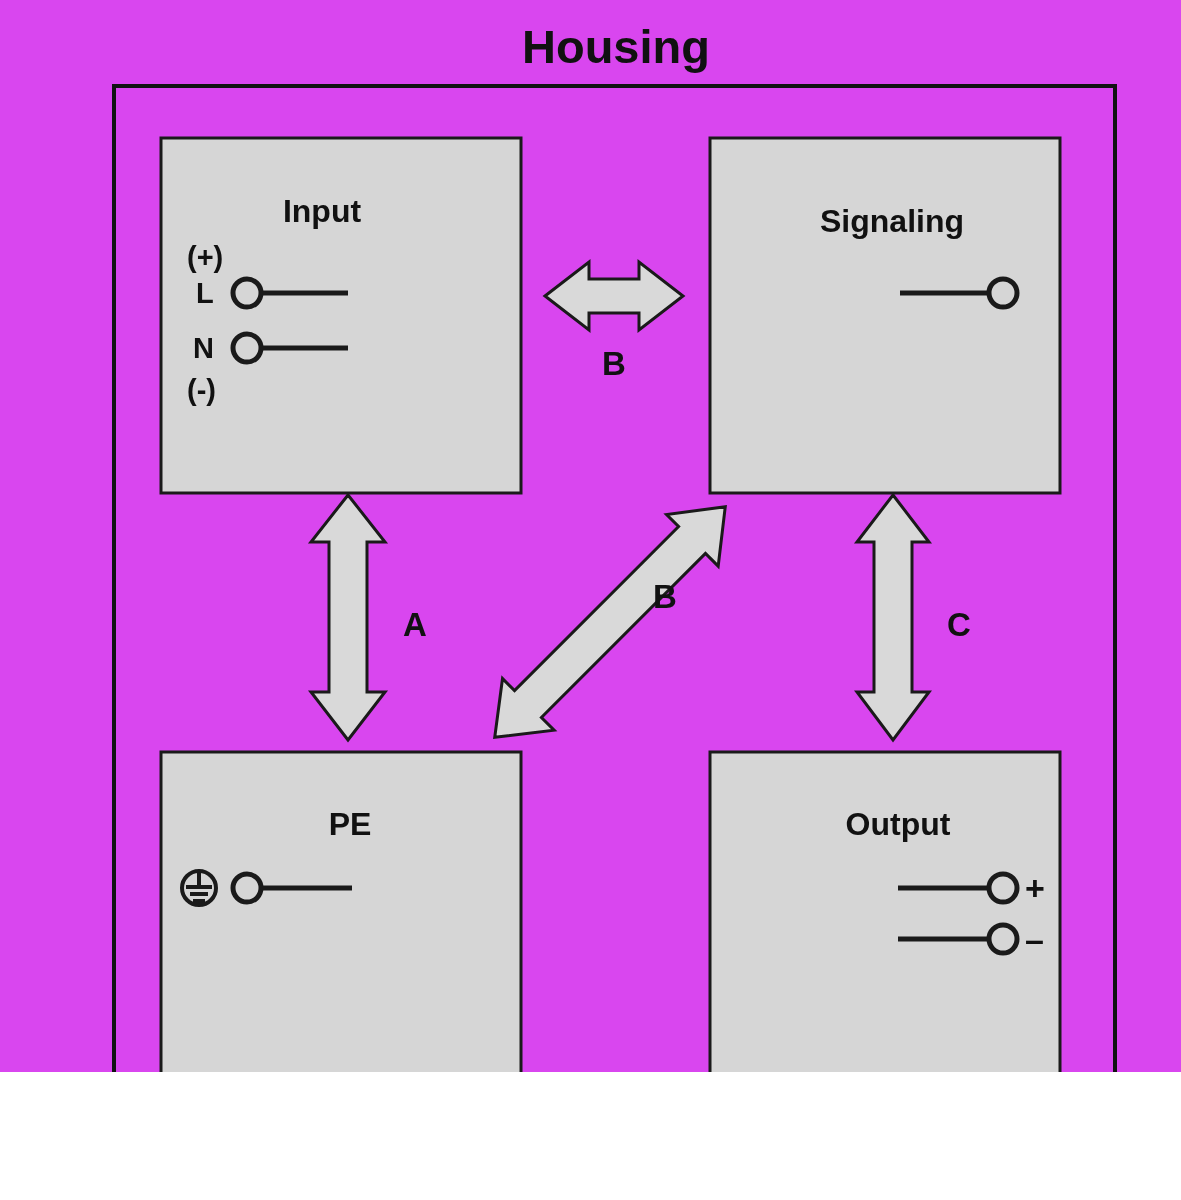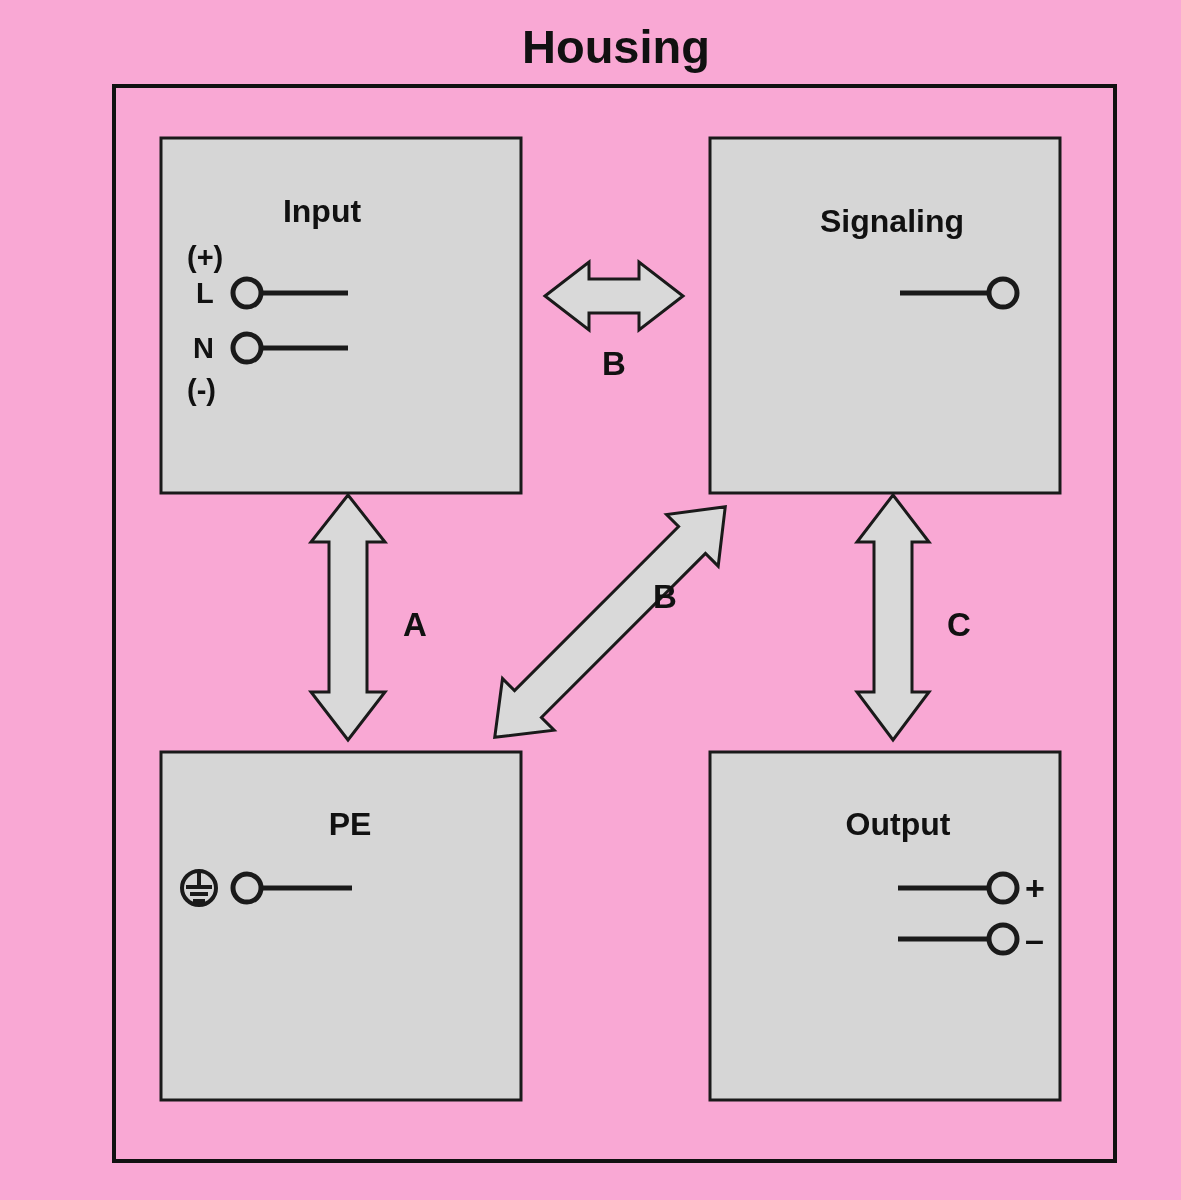--- a/index.html
+++ b/index.html
@@ -9,23 +9,23 @@
   }
   body {
     width: 1181px;
     height: 1200px;
     font-family: "Liberation Sans", sans-serif;
     -webkit-font-smoothing: antialiased;
   }
   #stage {
     position: relative;
     width: 1181px;
-    height: 1200px;
+    height: 1072px;
     overflow: hidden;
-    background: #f9a8d4;
+    background: #d946ef;
   }
   #diagram-svg {
     position: absolute;
     left: 0;
     top: 0;
     width: 1181px;
     height: 1200px;
   }
   .blk-fill { fill: #d6d6d6; stroke: #1a1a1a; stroke-width: 3; }
   .arrow-fill { fill: #d9d9d9; stroke: #1a1a1a; stroke-width: 3; stroke-linejoin: miter; }

